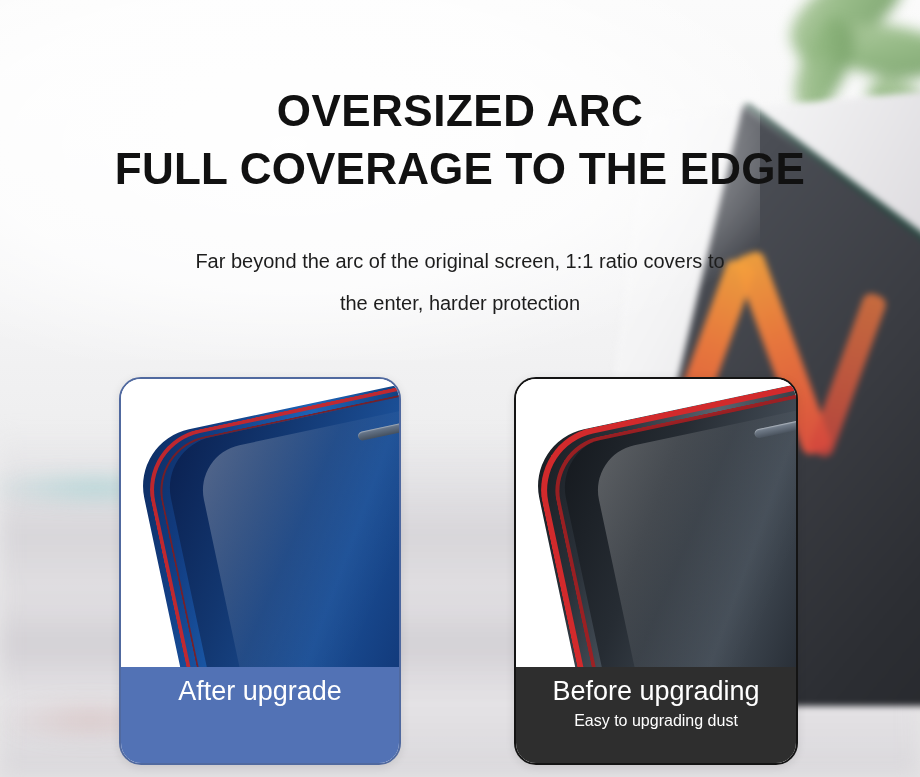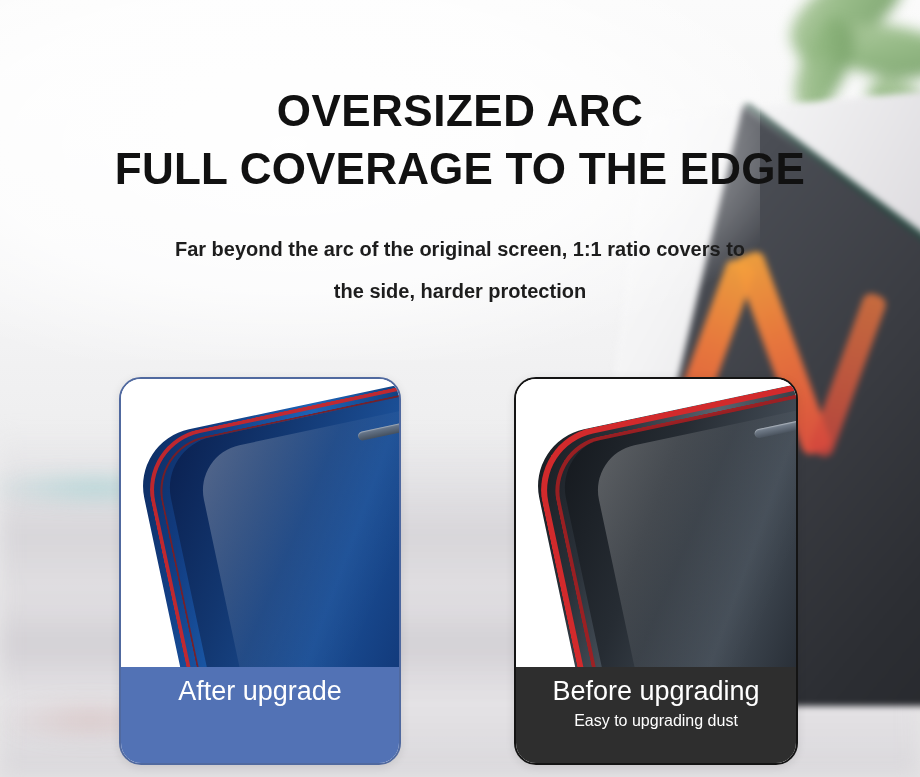--- a/index.html
+++ b/index.html
@@ -114,26 +114,26 @@
     color:#111;
     font-size:44px;
     line-height:58px;
     letter-spacing:.5px;
     font-weight:700;
     white-space:nowrap;
   }
   .headline .line2 { letter-spacing:.2px; }
 
   .subhead {
-    position:absolute; left:120px; width:680px; top:228px;
+    position:absolute; left:120px; width:680px; top:240px;
     text-align:center;
     color:#1d1d1d;
     font-size:20px;
     line-height:42px;
-    font-weight:700;
+    font-weight:400;
   }
 
   
   .card {
     position:absolute;
     top:377px; height:388px;
     background:#fff;
     border-radius:22px;
     overflow:hidden;
     box-shadow:0 2px 10px rgba(0,0,0,.10);
@@ -265,21 +265,21 @@
 
   <div class="bg-wash"></div>
 
   <div class="headline">
     <div class="line1">OVERSIZED ARC</div>
     <div class="line2">FULL COVERAGE TO THE EDGE</div>
   </div>
 
   <div class="subhead">
     <div>Far beyond the arc of the original screen, 1:1 ratio covers to</div>
-    <div>the side, harder protection</div>
+    <div>the enter, harder protection</div>
   </div>
 
   <div class="card left">
     <div class="card-photo">
       <div class="phone">
         <div class="phone-body"></div>
         <div class="phone-face"></div>
         <div class="red-arc outer"></div>
         <div class="red-arc inner"></div>
         <div class="phone-gloss"></div>

